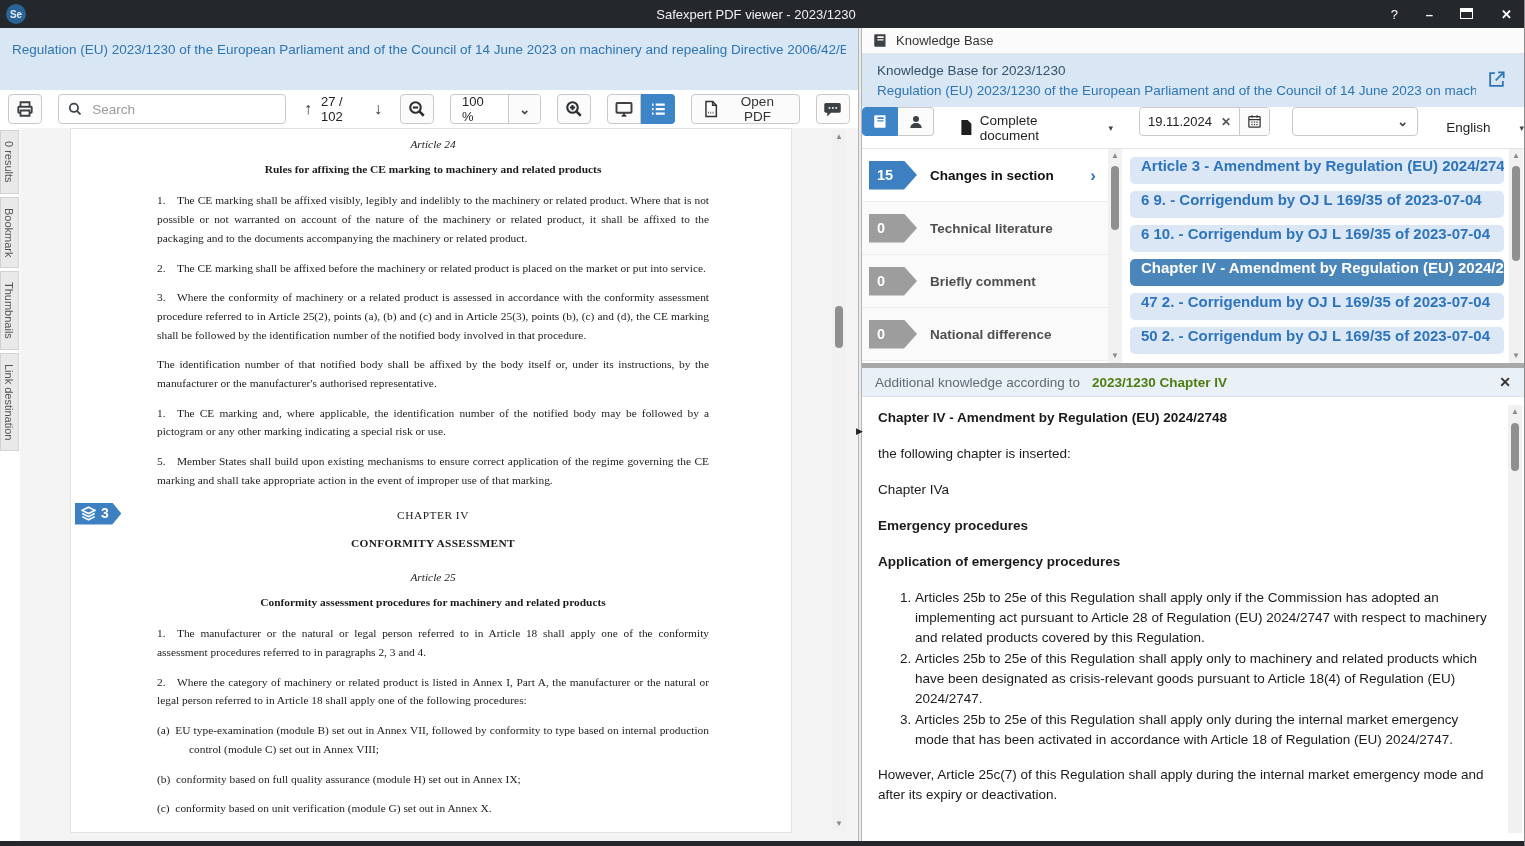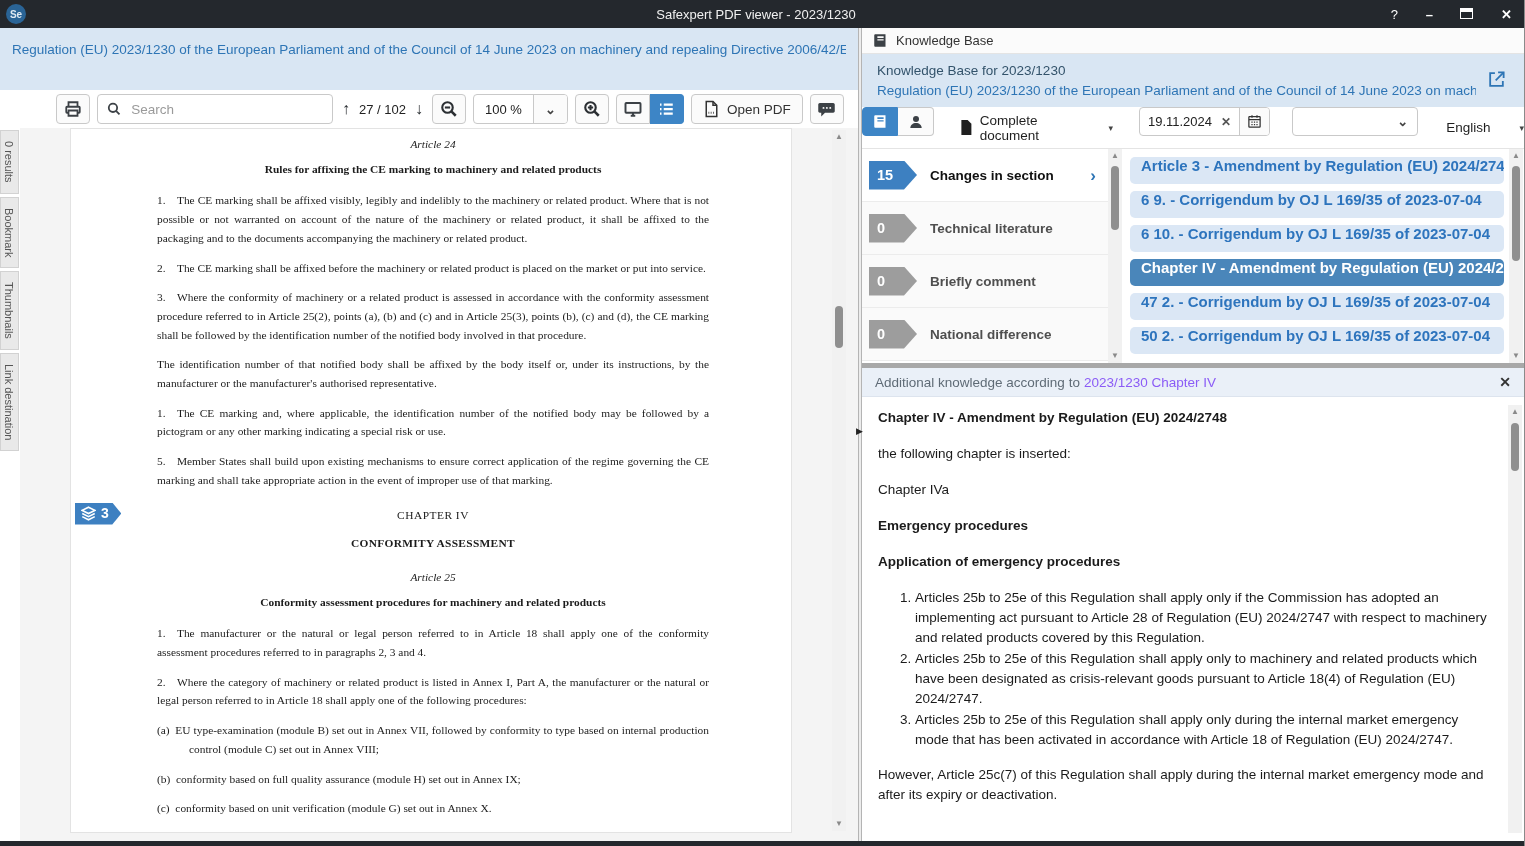--- a/index.html
+++ b/index.html
@@ -19,21 +19,21 @@
 
   
   .left-pane { position:absolute; top:28px; left:0; width:858px; bottom:5px; background:#fff; }
   .doc-header { height:62px; background:#d9e6f3; padding:7px 12px 0 12px; }
   .doc-header-top { display:flex; justify-content:space-between; align-items:center; }
   .doc-id { font-size:15px; color:#33536b; }
   .current-flag { font-size:13.5px; color:#2e75b5; display:flex; align-items:center; gap:5px; }
   .check { color:#3ab54a; font-weight:bold; font-size:14px; }
   .doc-desc { font-size:13.5px; color:#2e75b5; margin-top:7px; white-space:nowrap; overflow:hidden; }
 
-  .toolbar { height:38px; display:flex; align-items:center; gap:7px; padding:0 8px; background:#fff;margin-left:48px; }
+  .toolbar { height:38px; display:flex; align-items:center; gap:16px; padding:0 8px; background:#fff; }
   .tbtn { height:30px; min-width:34px; background:#fbfbfb; border:1px solid #c9c9c9; border-radius:4px; display:flex; align-items:center; justify-content:center; color:#3c4146; padding:0 6px; }
   .tbtn svg { display:block; }
   .tbtn.active { background:#3d85c6; border-color:#3d85c6; color:#fff; }
   .btn-group { display:flex; }
   .btn-group .tbtn:first-child { border-radius:4px 0 0 4px; }
   .btn-group .tbtn:last-child { border-radius:0 4px 4px 0; border-left:none; }
   .search-box { width:236px; height:30px; border:1px solid #c9c9c9; border-radius:4px; display:flex; align-items:center; padding:0 9px; gap:8px; background:#fff; }
   .search-box input { border:none; outline:none; font-size:13.5px; width:100%; color:#333; font-family:inherit; background:transparent; }
   .search-box input::placeholder { color:#9a9a9a; }
   .page-nav { display:flex; align-items:center; gap:9px; margin:0 2px; }
@@ -103,21 +103,21 @@
   .cats-vscroll { left:246px; top:0; bottom:0; }
   .kb-changes { position:absolute; left:262px; right:16px; top:0; bottom:0; padding:8px 4px 0 6px; display:flex; flex-direction:column; gap:7px; overflow:hidden; }
   .pill { height:27px; flex:none; border-radius:5px; background:#dbe7f5; color:#2d74bd; font-weight:bold; font-size:15px; display:flex; padding:0 11px; white-space:nowrap; overflow:hidden; }
   .pill.selected { background:#4a86ba; color:#fff; }
   .changes-vscroll { right:1px; top:0; bottom:0; }
 
   .kb-hdivider { flex:none; height:5px; background:#a8a8a8; }
 
   .kb-detail { flex:1; position:relative; overflow:hidden; }
   .kb-detail-header { height:29px; background:#eaf0f8; border-bottom:1px solid #dde4ee; display:flex; align-items:center; padding:0 13px; font-size:13.5px; color:#5f6b76; }
-  .kb-detail-header a { color:#8b5cf6; text-decoration:none; margin-left:4px; }
+  .kb-detail-header a { color:#4d7c0f; text-decoration:none; margin-left:12px;font-weight:bold; }
   .kd-close { margin-left:auto; color:#333; font-size:14px; font-weight:bold; }
   .kb-detail-body { padding:11px 36px 0 16px; font-size:13.5px; color:#1b1b1b; line-height:1.48; }
   .kd-title { font-weight:bold; margin:0 0 16px 0; }
   .kd-p { margin:0 0 16px 0; }
   .kd-h { font-weight:bold; margin:0 0 16px 0; }
   .kb-detail-body ol { margin:0 0 9px 0; padding-left:37px; }
   .kb-detail-body ol li { margin-bottom:1px; }
   .kd-p.spaced { margin-top:15px; }
   .detail-vscroll { right:2px; top:37px; bottom:8px; }
 

